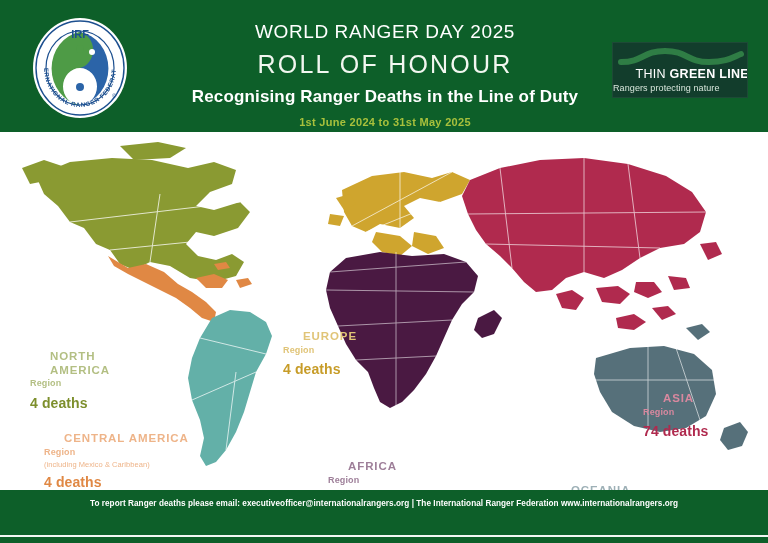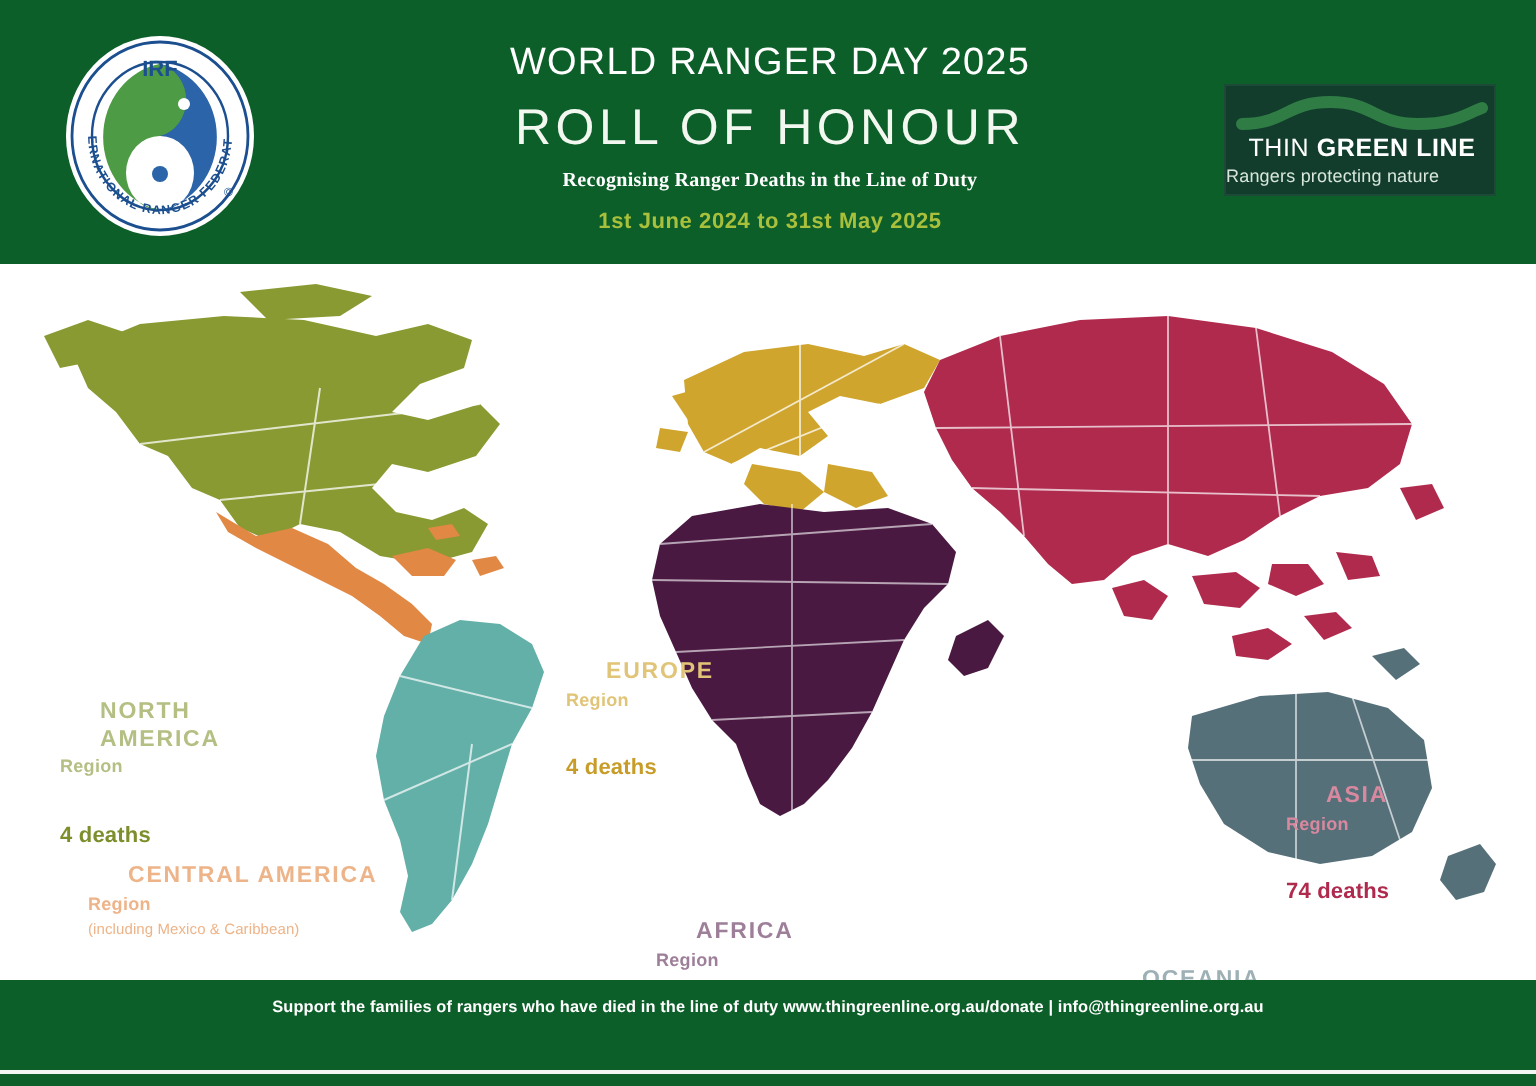--- a/index.html
+++ b/index.html
@@ -25,36 +25,35 @@
   }
   .t-main {
     font-size:19px; font-weight:normal; letter-spacing:0.6px;
     line-height:1.45;
   }
   .t-sub {
     font-size:25px; font-weight:300; letter-spacing:2.2px;
     line-height:1.5; color:#f2f7f0;
   }
   .t-third {
-    font-size:10px; font-weight:bold; letter-spacing:0.15px;
+    font-size:17px; font-weight:bold; letter-spacing:0.15px;
     line-height:1.65;
-    font-family:Liberation Serif, serif;
   }
   .t-dates {
     font-size:11px; font-weight:bold; color:#a8c03c;
     letter-spacing:0.3px; line-height:2.05;
   }
   .tgl-logo {
     position:absolute; left:612px; top:42px; width:136px; height:56px;
     background:#123d2c; border:1px solid #1d4a36;
     overflow:hidden;
   }
   .tgl-wave { position:absolute; left:0; top:2px; width:136px; height:24px; }
   .tgl-name {
-    position:absolute; left:0; top:24px; width:136px; text-align:center;
+    position:absolute; left:0; top:24px; width:136px; text-align:right;
     color:#ffffff; font-size:12.5px; letter-spacing:0.3px;
   }
   .tgl-name b { font-weight:bold; }
   .tgl-tag {
     position:absolute; left:0; top:40px; width:136px; 
     color:#d8e6dc; font-size:9px; letter-spacing:0.1px;
   }
 
   
   .panel {
@@ -70,22 +69,22 @@
     line-height:1.18;
     padding-left:20px;
   }
   .rlabel .rregion {
     font-size:9px; font-weight:bold; letter-spacing:0.15px; line-height:1.5;
   }
   .rlabel .rparen {
     font-size:7.5px; font-weight:normal; letter-spacing:0.05px; line-height:1.5;
   }
   .rlabel .rdeaths {
-    font-size:11px; font-weight:bold; letter-spacing:0.1px;
-    margin-top:20px; line-height:1.4;
+    font-size:14px; font-weight:bold; letter-spacing:0.1px;
+    margin-top:3px; line-height:1.4;
   }
 
   .lbl-na   { left:30px;  top:218px; }
   .lbl-ca   { left:44px;  top:300px; }
   .lbl-sa   { left:98px;  top:370px; }
   .lbl-eu   { left:283px; top:198px; }
   .lbl-af   { left:328px; top:328px; }
   .lbl-as   { left:643px; top:260px; }
   .lbl-oc   { left:551px; top:352px; }
 
@@ -299,17 +298,17 @@
     </div>
 
     <div class="total">
       <div class="tl1">Total number of lives lost</div>
 
     </div>
 
   </div>
 
   <div class="footer">
-    <div class="fline">Support the families of rangers who have died in the line of duty www.thingreenline.org.au/donate | info@thingreenline.org.au</div>
+    <div class="fline">To report Ranger deaths please email: executiveofficer@internationalrangers.org | The International Ranger Federation www.internationalrangers.org</div>
     <div class="footer-rule"></div>
   </div>
 
 </div>
 
 </body></html>

